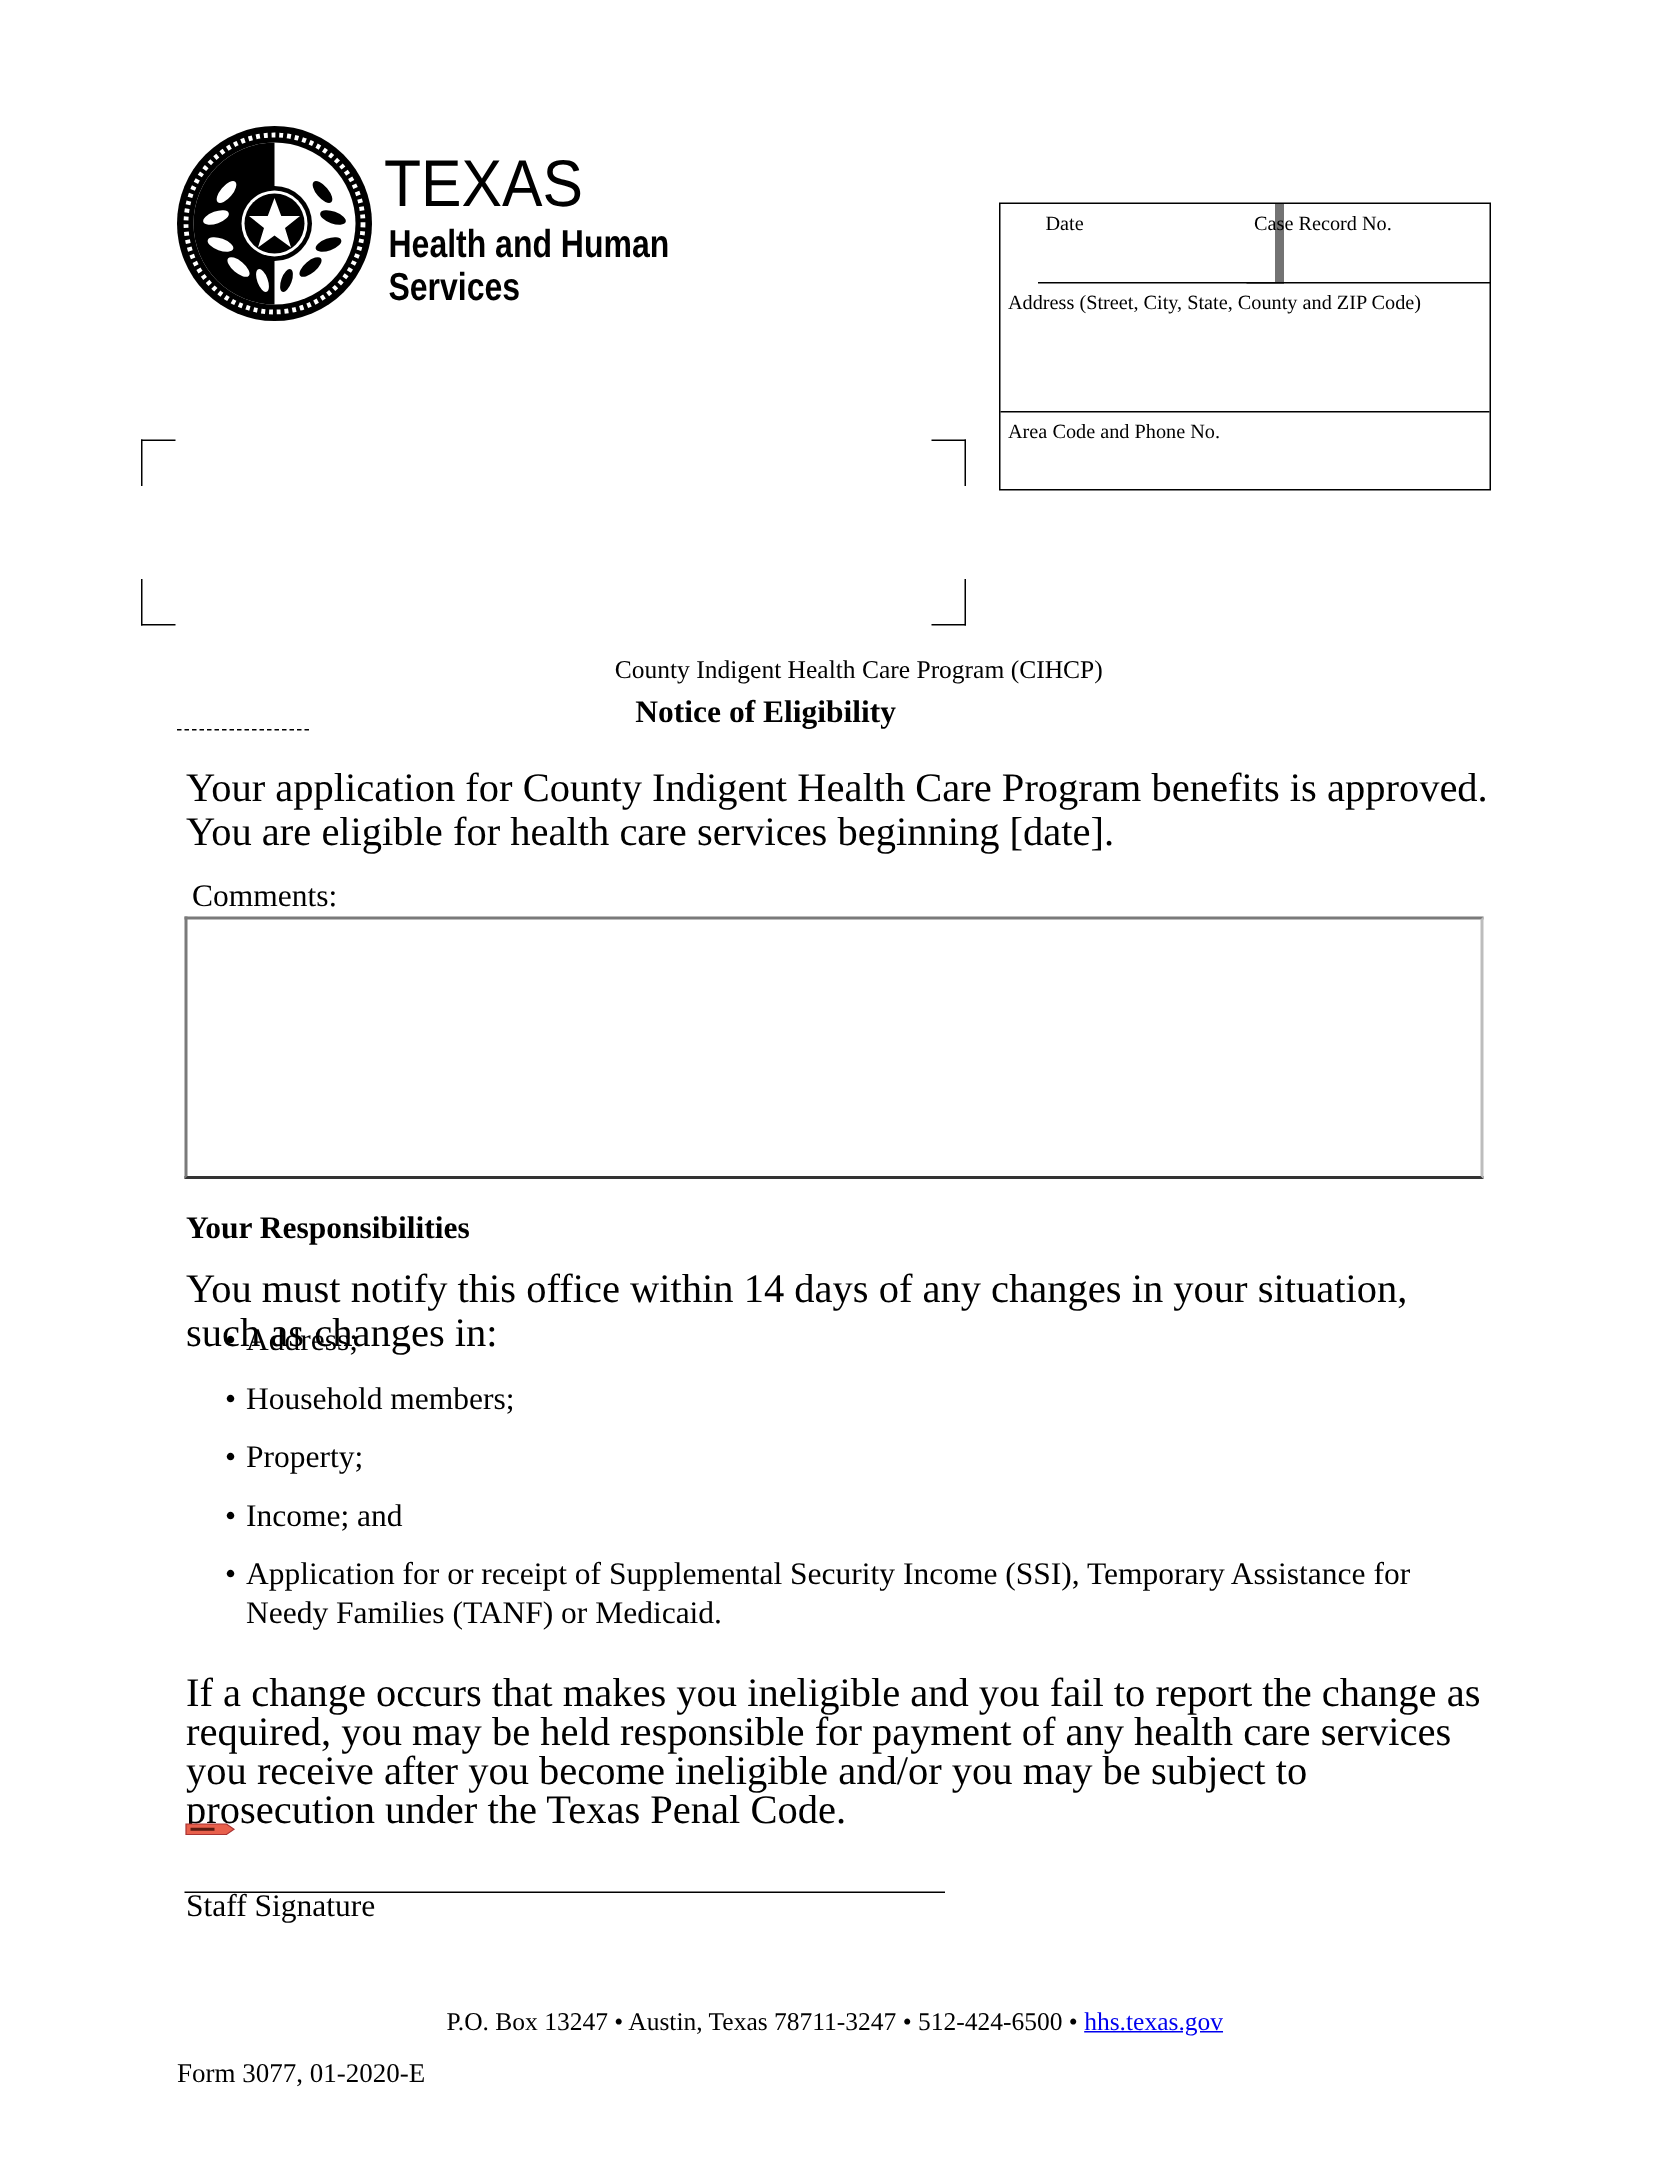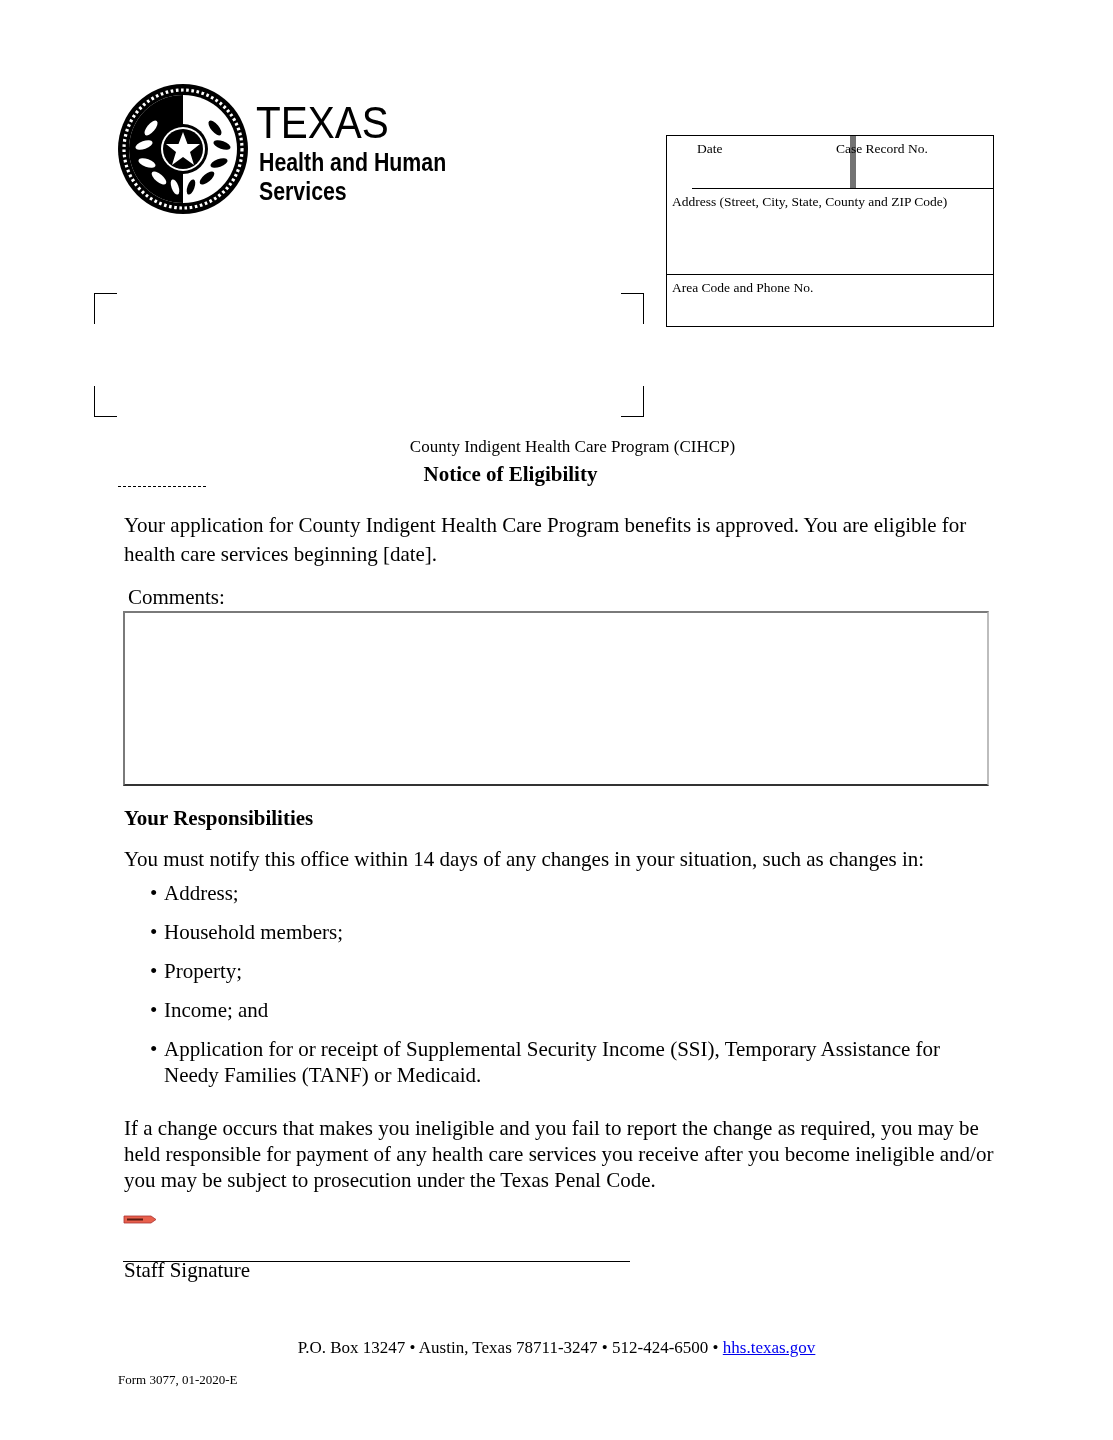--- a/index.html
+++ b/index.html
@@ -26,40 +26,40 @@
   .corner { width: 22px; height: 30px; border-color: #000; border-style: solid; border-width: 0; }
   .tl { left: 94px; top: 293px; border-top-width: 1.5px; border-left-width: 1.5px; }
   .tr { left: 621px; top: 293px; border-top-width: 1.5px; border-right-width: 1.5px; }
   .bl { left: 94px; top: 386px; border-bottom-width: 1.5px; border-left-width: 1.5px; }
   .br { left: 621px; top: 386px; border-bottom-width: 1.5px; border-right-width: 1.5px; }
 
   .program { left: 0; width: 1113px; top: 437px; text-align: center; font-size: 17px; padding-left: 16px; }
   .notice-title { left: 0; width: 963px; top: 462px; text-align: center; font-size: 21px; font-weight: bold; padding-left: 29px; }
   .dotline { left: 118px; top: 486px; width: 88px; border-top: 1px dashed #000; }
 
-  .body-text { left: 124px; font-size: 21px; line-height: 29px; width: 870px; }
+  .body-text { left: 124px; font-size: 27px; line-height: 29px; width: 870px; }
   .p1 { top: 511px; }
   .comments-label { left: 128px; top: 585px; font-size: 21px; }
   .comments-box { left: 123px; top: 611px; width: 866px; height: 175px; box-sizing: border-box;
                   border: 2px solid #7a7a7a; border-right-color: #bdbdbd; border-bottom-color: #333; background: #fff; }
 
   .resp-title { left: 124px; top: 806px; font-size: 21px; font-weight: bold; }
   .p2 { top: 845px; }
   .bullets { left: 150px; top: 880px; font-size: 21px; width: 850px; margin: 0; padding: 0; list-style: none; }
   .bullets li { position: relative; padding-left: 14px; line-height: 26px; margin-bottom: 13px; }
   .bullets li .dot { position: absolute; left: 0; top: 0; }
   .p3 { top: 1115px; line-height: 26px; }
 
   .sticky { left: 123px; top: 1215px; width: 34px; height: 9px; }
   .sig-line { left: 123px; top: 1261px; width: 507px; border-top: 1px solid #000; }
   .sig-label { left: 124px; top: 1258px; font-size: 21px; }
 
   .footer { left: 0; width: 1113px; top: 1338px; text-align: center; font-size: 17px; padding-left: 0; }
   .footer a { color: #0000ee; text-decoration: underline; }
-  .formno { left: 118px; top: 1372px; font-size: 13px; }
+  .formno { left: 118px; top: 1372px; font-size: 18px; }
 </style>
 </head>
 <body>
 
 <svg class="abs seal" viewBox="0 0 132 132">
   <circle cx="66" cy="66" r="65" fill="#000"></circle>
   <circle cx="66" cy="66" r="59" fill="none" stroke="#fff" stroke-width="3.2" stroke-dasharray="2.6 2.6"></circle>
   <circle cx="66" cy="66" r="54" fill="#fff"></circle>
   <path d="M66 12 A54 54 0 0 0 66 120 Z" fill="#000"></path>
   <circle cx="66" cy="66" r="25" fill="#000"></circle>

